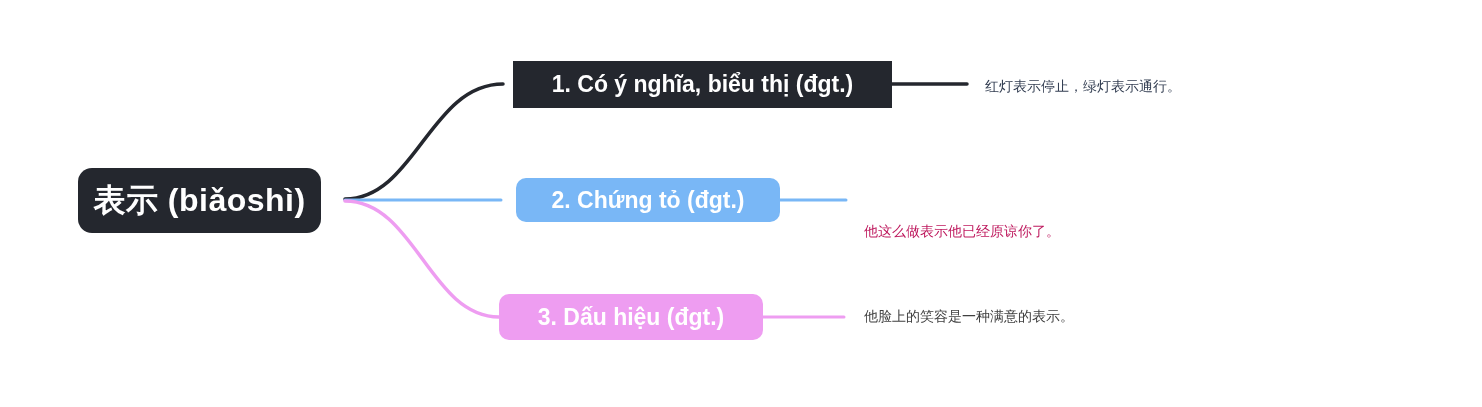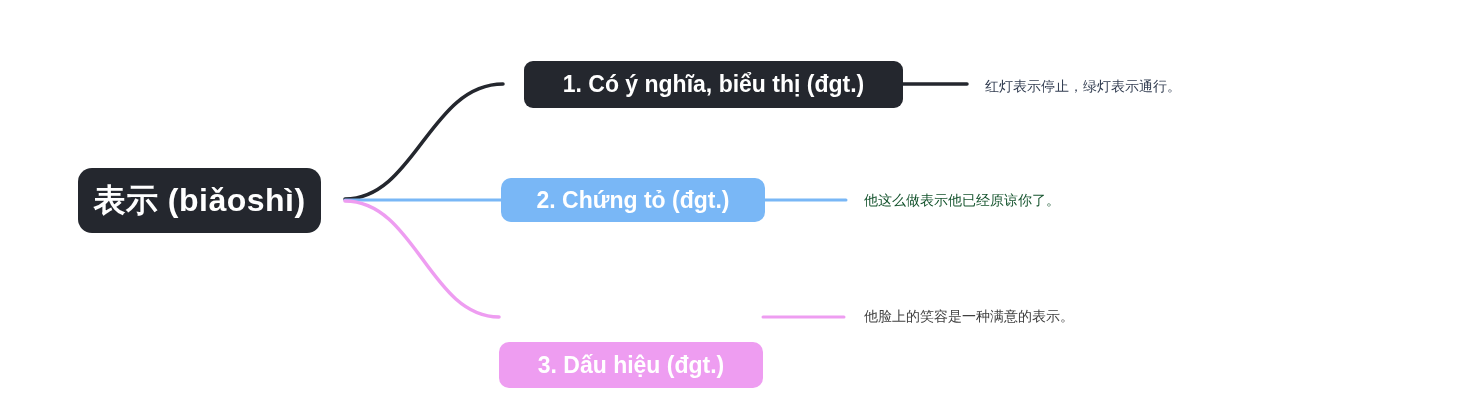--- a/index.html
+++ b/index.html
@@ -33,37 +33,36 @@
     cursor: default;
   }
   .root-topic {
     left: 78px; top: 168px;
     width: 243px; height: 65px;
     border-radius: 14px;
     font-size: 32px;
     letter-spacing: 0.5px;
   }
   .branch-1 {
-    left: 524px; top: 61px;
+    left: 513px; top: 61px;
     width: 379px; height: 47px;
-    border-radius: 9px;
+    border-radius: 0;
     font-size: 23px;
   }
   .branch-2 {
-    left: 501px; top: 178px;
+    left: 516px; top: 178px;
     width: 264px; height: 44px;
     border-radius: 10px;
     font-size: 23px;
   }
   .branch-3 {
     left: 499px; top: 294px;
     width: 264px; height: 46px;
     border-radius: 10px;
     font-size: 23px;
-    margin-top: 48px;
   }
   .example {
     position: absolute;
     font-size: 14px;
     font-weight: 400;
     line-height: 24px;
     white-space: nowrap;
   }
   .example-1 { left: 985px; top: 74px; }
   .example-2 { left: 864px; top: 188px; }
@@ -94,17 +93,17 @@
   <div class="topic branch-2" style="background: rgb(121, 183, 246);">
     <span>2. Chứng tỏ (đgt.)</span>
   </div>
 
   <div class="topic branch-3" style="background: rgb(238, 157, 241);">
     <span>3. Dấu hiệu (đgt.)</span>
   </div>
 
   <div class="example example-1" style="color: rgb(51, 62, 82);">红灯表示停止，绿灯表示通行。</div>
 
-  <div class="example example-2" style="color: #14532d;">他这么做表示他已经原谅你了。</div>
+  <div class="example example-2" style="color: #be185d; margin-top: 31px;">他这么做表示他已经原谅你了。</div>
 
   <div class="example example-3" style="color: #404040;">他脸上的笑容是一种满意的表示。</div>
 
 </div>
 
 </body></html>

